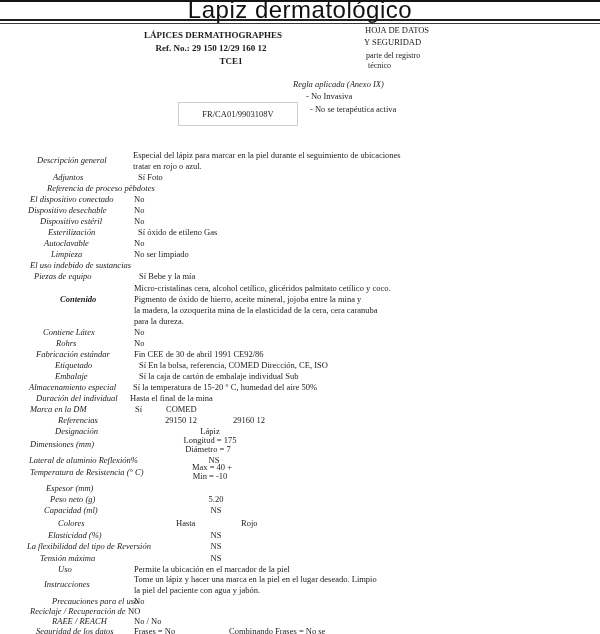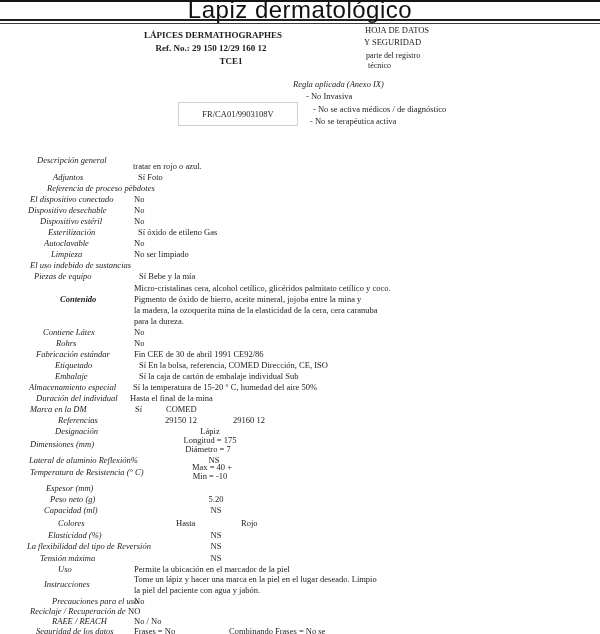--- a/index.html
+++ b/index.html
@@ -55,25 +55,25 @@
   <div class="abs dts dts2">técnico</div>
 
 
   <div class="regbox">
     <span>FR/CA01/9903108V</span>
   </div>
 
   <div class="rules" id="rules">
     <div class="rtitle">Regla aplicada (Anexo IX)</div>
   <div class="ritem i0">- No Invasiva</div>
-      <div class="ritem i1">- No se activa médicos / de diagnóstico</div>
       <div class="ritem i2">- No se terapéutica activa</div>
     </div>
 
   <div class="spec" id="spec">
+      <span class="seg" style="left: 133px; top: 151px;">Especial del lápiz para marcar en la piel durante el seguimiento de ubicaciones</span>
       <span class="seg lbl" style="left: 37px; top: 156px;">Descripción general</span>
       <span class="seg" style="left: 133px; top: 162px;">tratar en rojo o azul.</span>
       <span class="seg lbl" style="left: 53px; top: 173px;">Adjuntos</span>
       <span class="seg" style="left: 138px; top: 173px;">Sí Foto</span>
       <span class="seg lbl" style="left: 47px; top: 184px;">Referencia de proceso pèbdotes</span>
       <span class="seg lbl" style="left: 30px; top: 195px;">El dispositivo conectado</span>
       <span class="seg" style="left: 134px; top: 195px;">No</span>
       <span class="seg lbl" style="left: 28px; top: 206px;">Dispositivo desechable</span>
       <span class="seg" style="left: 134px; top: 206px;">No</span>
       <span class="seg lbl" style="left: 40px; top: 217px;">Dispositivo estéril</span>

